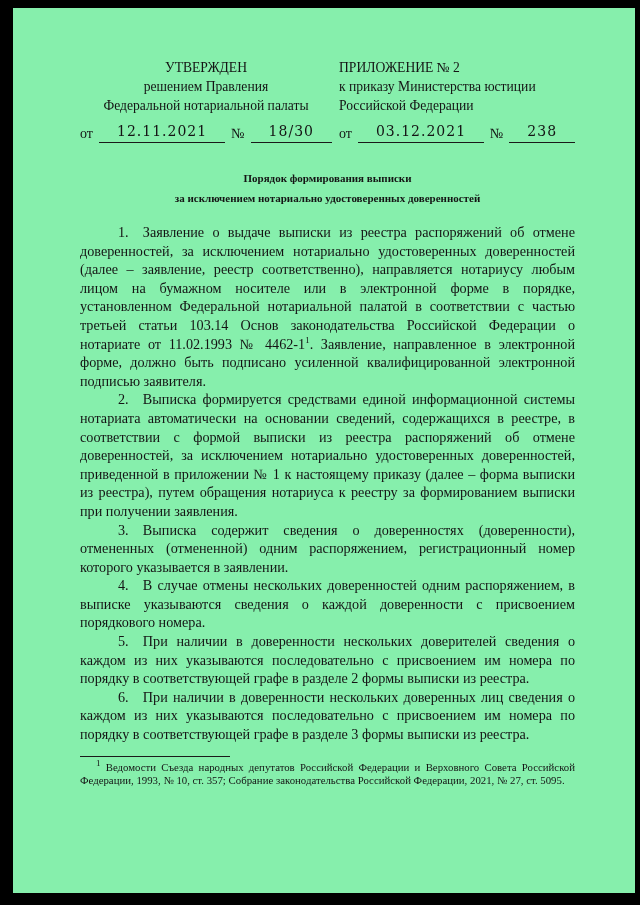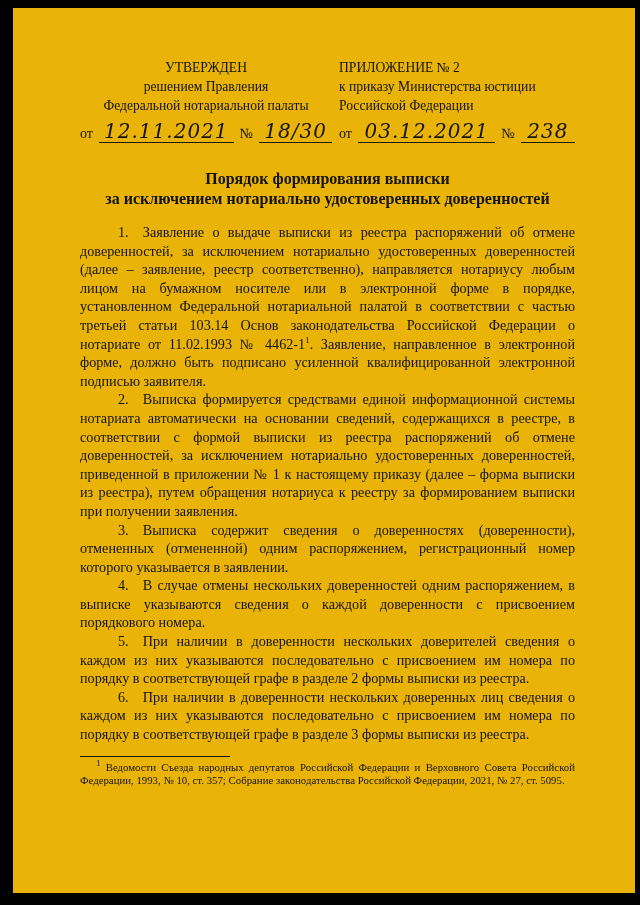--- a/index.html
+++ b/index.html
@@ -5,21 +5,21 @@
   html,body{margin:0;padding:0;}
   body{
     width:640px;height:905px;
     background:#000;
     position:relative;
     font-family:"Liberation Serif", serif;
   }
   .scan-page{
     position:absolute;
     left:13px;top:8px;right:5px;bottom:12px;
-    background:#eab308;
+    background:#86efac;
     overflow:hidden;
   }
   .content{
     padding:50px 60px 0 67px;
     color:#141414;
   }
   
   .header-row{
     display:flex;
     justify-content:space-between;
@@ -42,33 +42,32 @@
   }
   .date-line .lbl{flex:0 0 auto;padding-right:6px;}
   .uline{
     flex:1 1 auto;
     border-bottom:1.2px solid #1a1a1a;
     text-align:center;
     height:20px;
   }
   .hand{
     font-family:"DejaVu Serif", serif;
-    font-style:italic;
-    font-size:20px;
+    font-size:14px;
     letter-spacing:1px;
     white-space:nowrap;
     margin-top:8px;
   }
   .no-label{flex:0 0 auto;padding:0 6px;}
   
   .doc-title{
     margin-top:26px;
     text-align:center;
     font-weight:bold;
-    font-size:16px;
+    font-size:11px;
     line-height:19.5px;
   }
   
   .body-text{margin-top:15px;}
   .body-text p{
     margin:0;
     text-align:justify;
     text-indent:38px;
     font-size:14.2px;
     line-height:18.6px;

